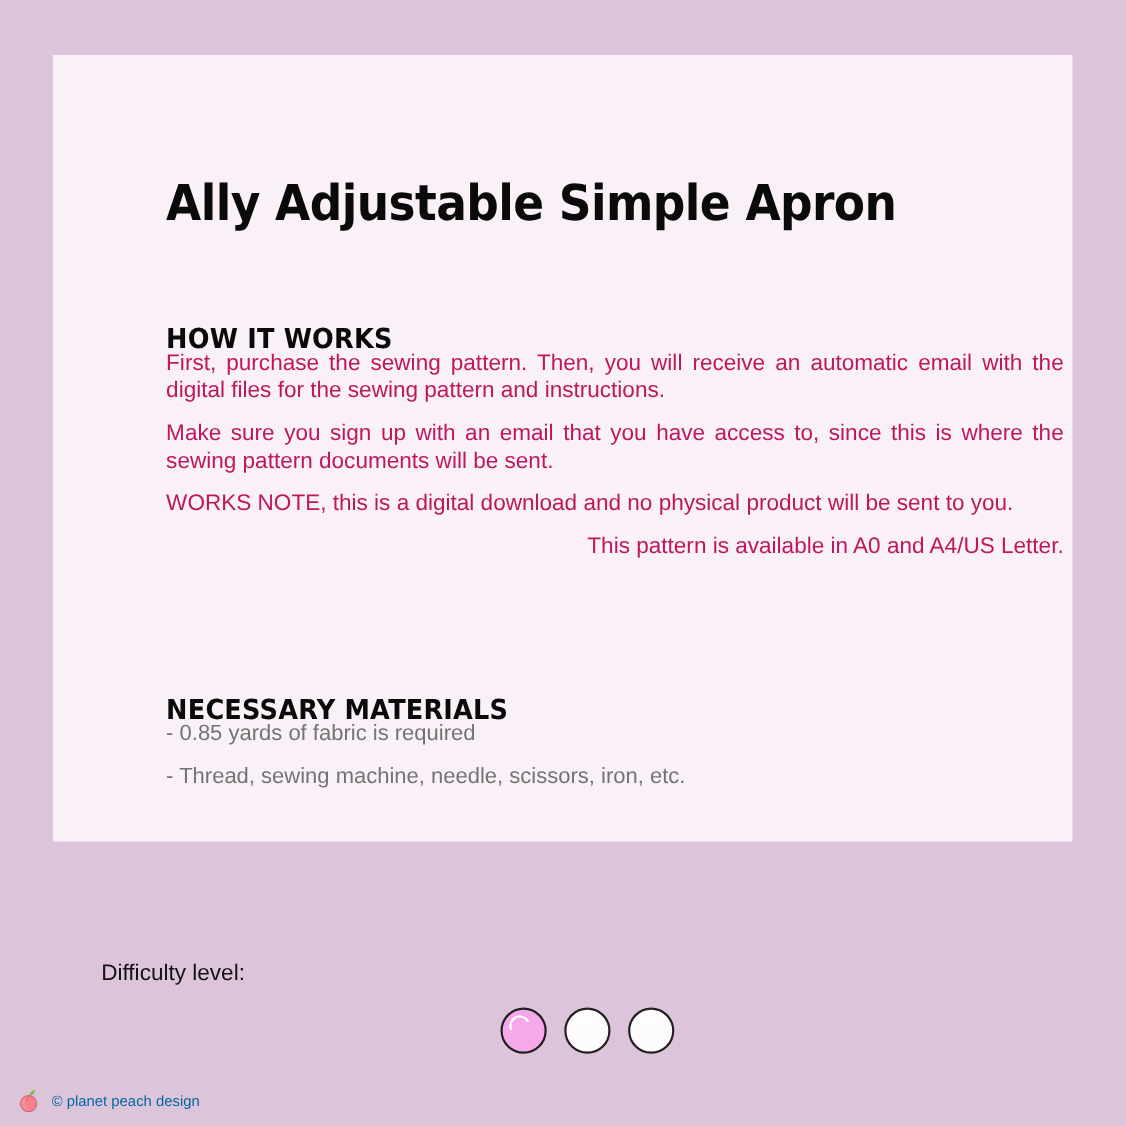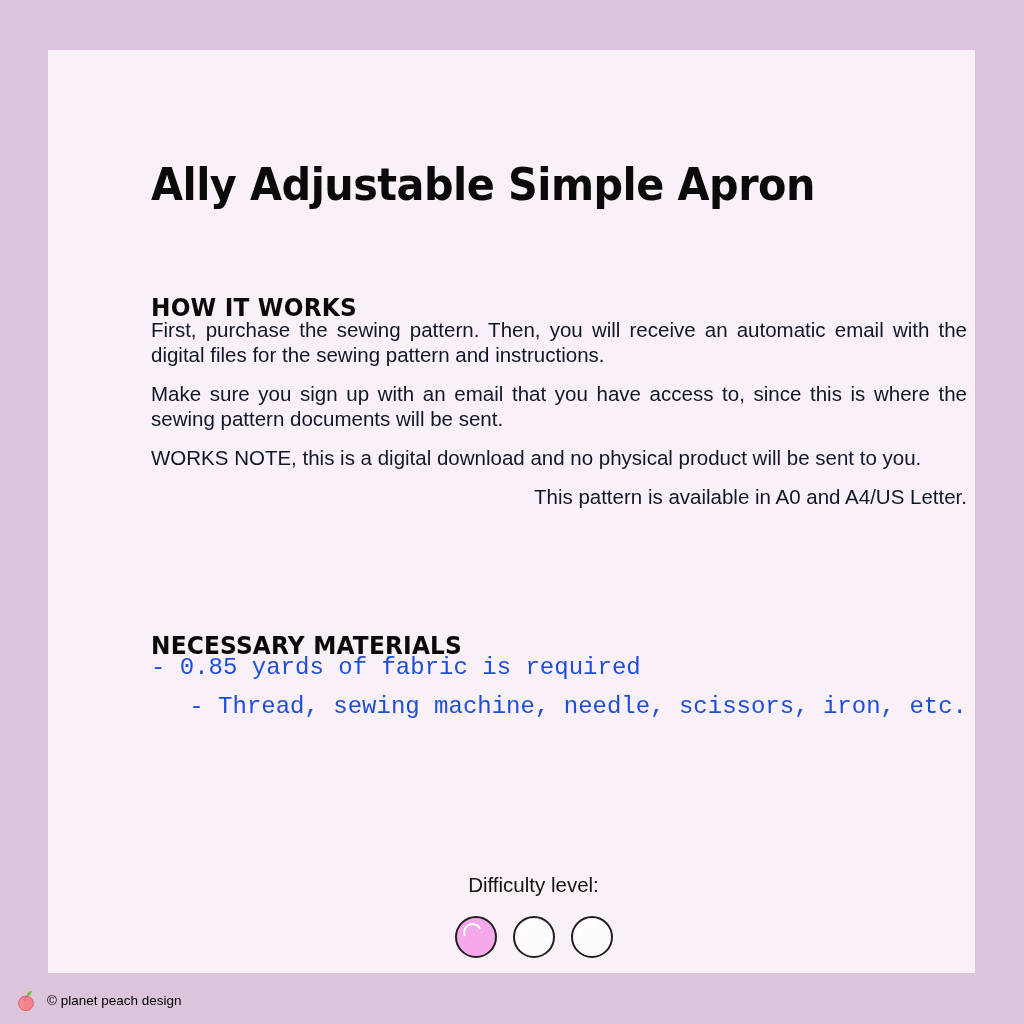--- a/index.html
+++ b/index.html
@@ -14,21 +14,21 @@
     overflow: hidden;
     position: relative;
   }
 
   
   #card {
     position: absolute;
     left: 48px;
     top: 50px;
     width: 927px;
-    height: 923px;
+    height: 715px;
     background: #faf0f7;
     box-sizing: border-box;
     padding: 0;
   }
 
   
   #product-title {
     position: absolute;
     left: 103px;
     top: 78px;
@@ -63,53 +63,52 @@
     position: absolute;
     left: 103px;
     width: 816px;
   }
   #how-it-works-body { top: 267px; }
 
   .body-para {
     font-family: "Liberation Sans", sans-serif;
     font-size: 20.5px;
     line-height: 25px;
-    color: #0f172a;
+    color: #be185d;
     margin: 0 0 14px 0;
     text-align: justify;
     -webkit-hyphens: none;
     hyphens: none;
   }
   .body-para:last-child { margin-bottom: 0; }
   .body-para.nojustify { text-align: right; }
 
   
   #materials-list {
     position: absolute;
     left: 103px;
     top: 605px;
     width: 816px;
   }
   .material-item {
-    font-family: Liberation Mono, monospace;
-    font-size: 24px;
+    font-family: Liberation Sans, sans-serif;
+    font-size: 20px;
     line-height: 25px;
-    color: #1d4ed8;
+    color: #737373;
     margin: 0 0 14px 0;
     white-space: nowrap;
   }
-  .material-item:last-child { margin-bottom: 0; text-align: right; }
+  .material-item:last-child { margin-bottom: 0; }
 
   
   #difficulty-section {
     position: absolute;
     left: 0;
     right: 0;
     top: 822px;
-    text-align: center;
     margin-left: 44px;
   }
   #difficulty-label {
     font-family: "Liberation Sans", sans-serif;
     font-size: 20.5px;
     color: #131313;
     line-height: 25px;
   }
   #difficulty-dots {
     margin-top: 19px;
@@ -153,21 +152,21 @@
     gap: 9px;
   }
   #peach-icon {
     width: 24px;
     height: 24px;
     display: block;
   }
   #footer-text {
     font-family: "Liberation Sans", sans-serif;
     font-size: 13.5px;
-    color: #000000;
+    color: #0369a1;
     line-height: 1;
     white-space: nowrap;
   }
 </style>
 </head>
 <body>
 
 <div id="card">
 
   <h1 id="product-title">Ally Adjustable Simple Apron</h1>

